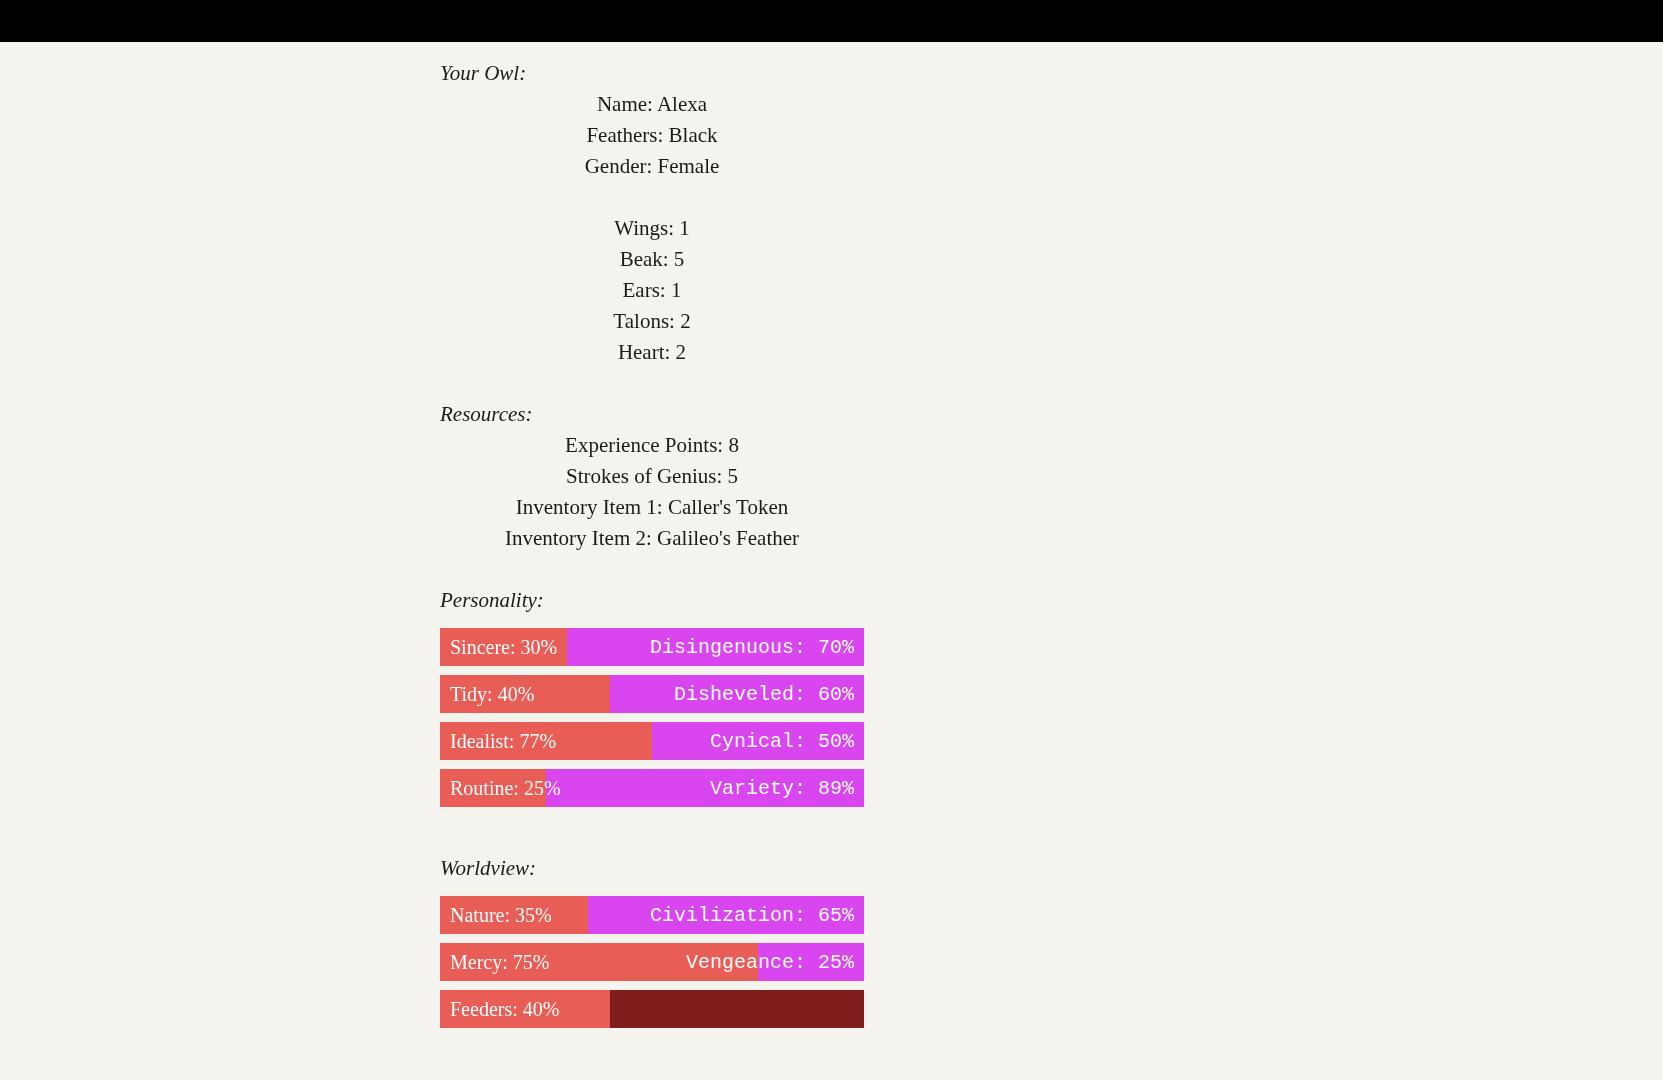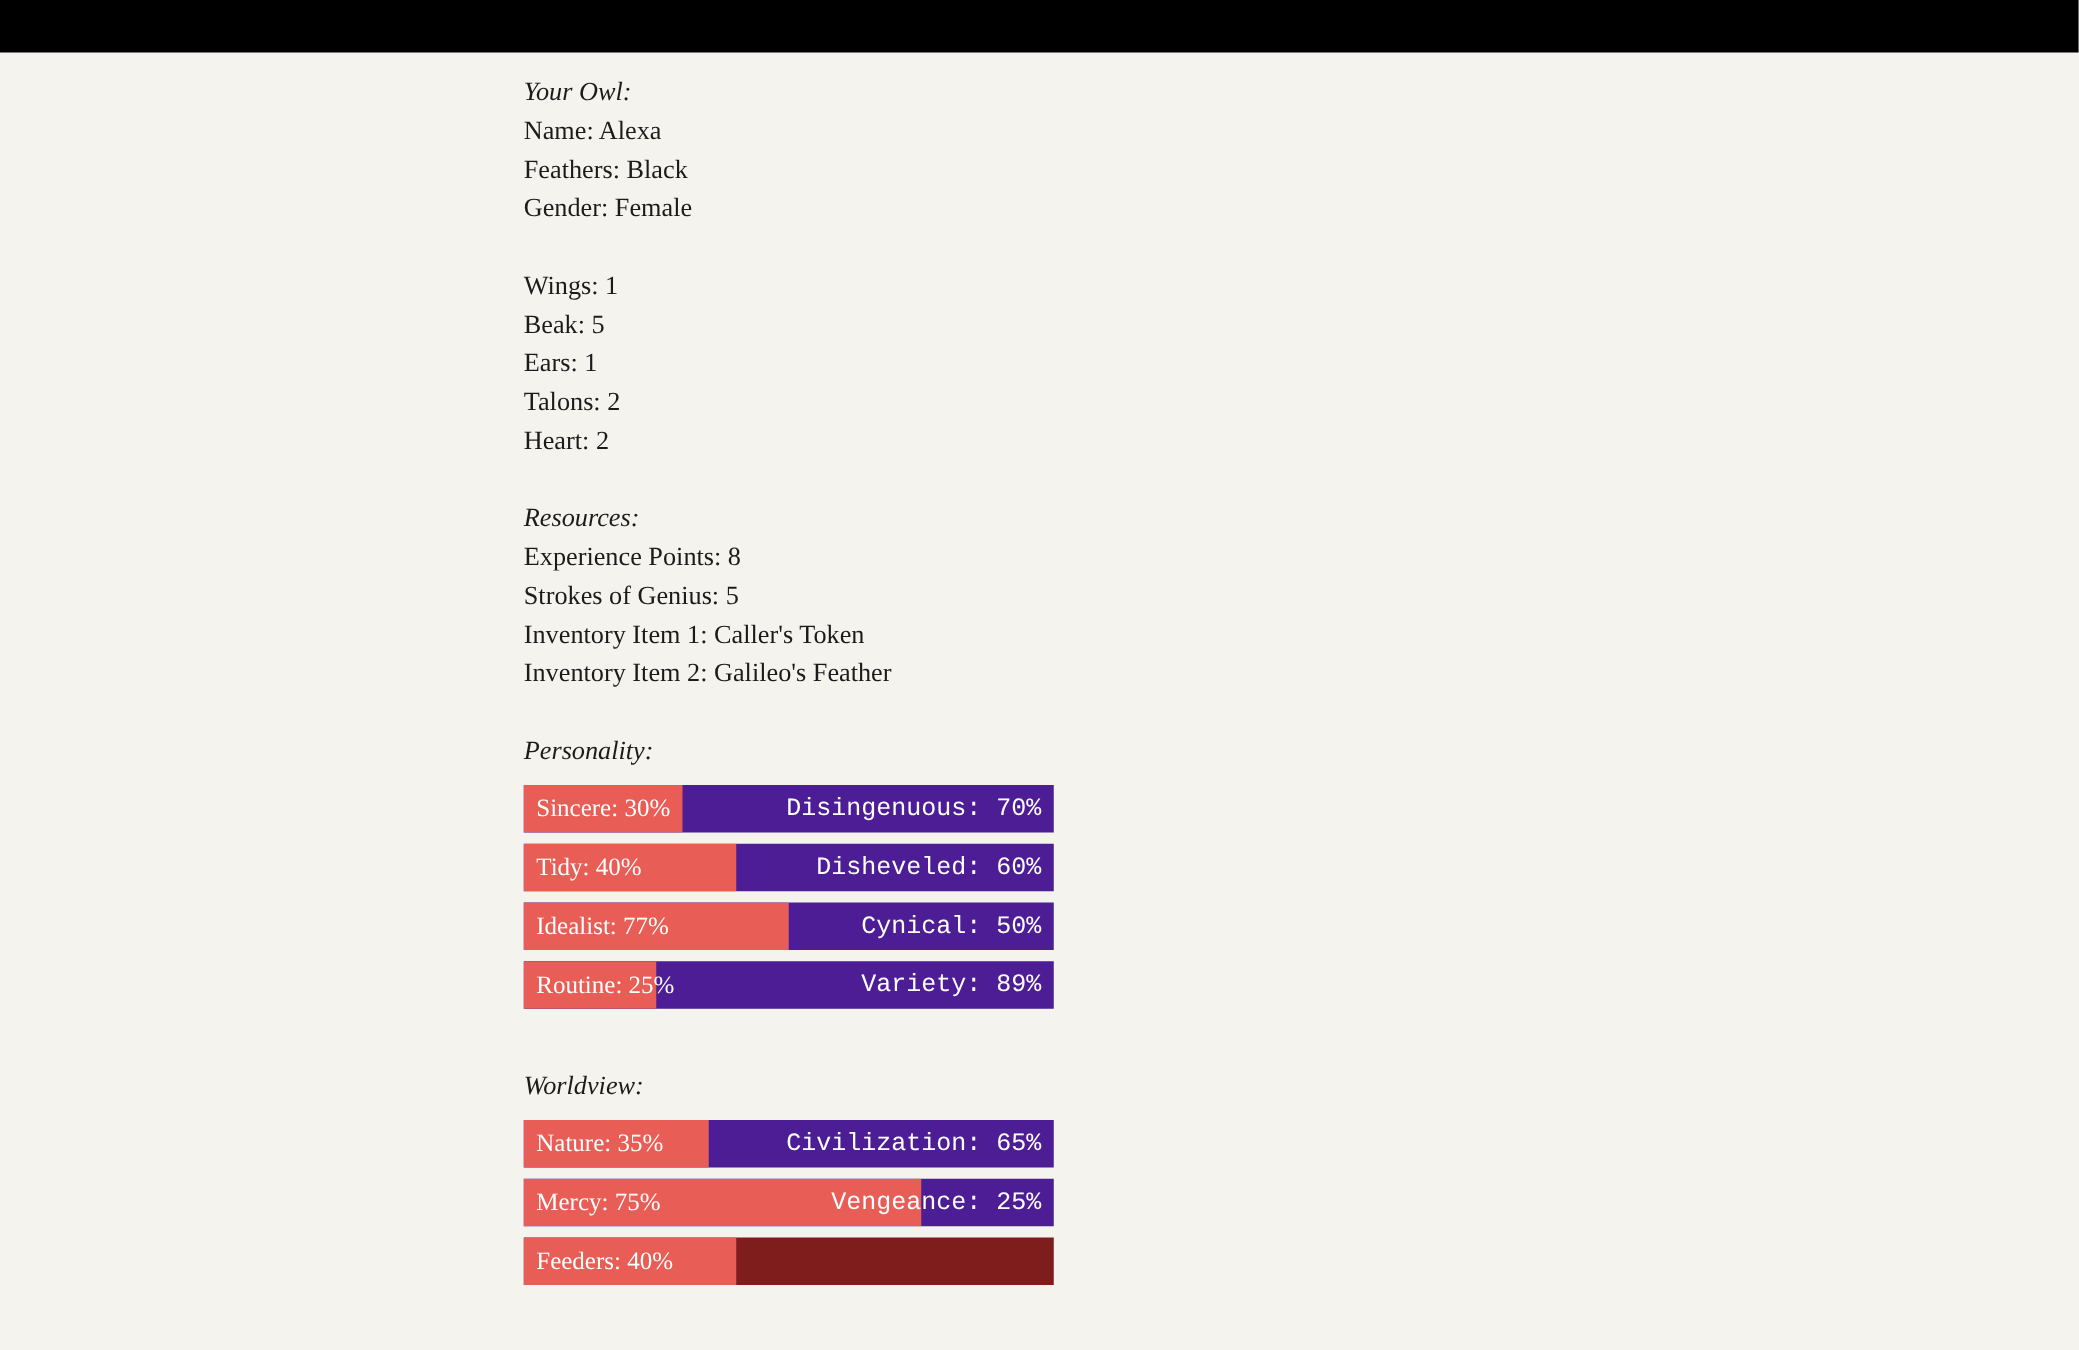--- a/index.html
+++ b/index.html
@@ -17,47 +17,49 @@
     width: 100%;
     height: 42px;
     background: #000000;
   }
   .page {
     padding-left: 419px;
     padding-top: 16px;
   }
   .sheet {
     width: 424px;
+    margin-left: 21px;
   }
   .section-title {
     font-style: italic;
     font-size: 21px;
     color: #1b1b1b;
     line-height: 31px;
     margin: 0;
   }
   .line {
     font-size: 21px;
     color: #1b1b1b;
     line-height: 31px;
     margin: 0;
     white-space: nowrap;
+    text-align: center;
   }
   .gap {
     height: 31px;
   }
   .bars {
     margin-top: 12px;
   }
   .bar-row {
     position: relative;
     height: 38px;
     width: 424px;
     margin-bottom: 9px;
-    background: #4c1d95;
+    background: #d946ef;
     overflow: hidden;
     display: flex;
     align-items: stretch;
   }
   .bar-row.grey {
     background: #7f1d1d;
   }
   .bar-left {
     background: #e85d55;
     height: 100%;

